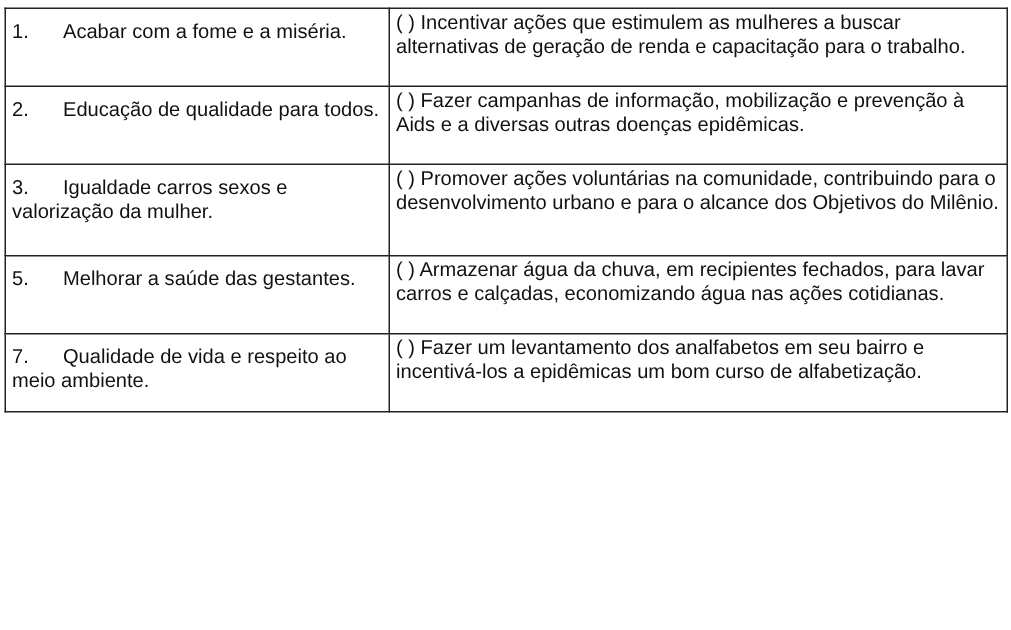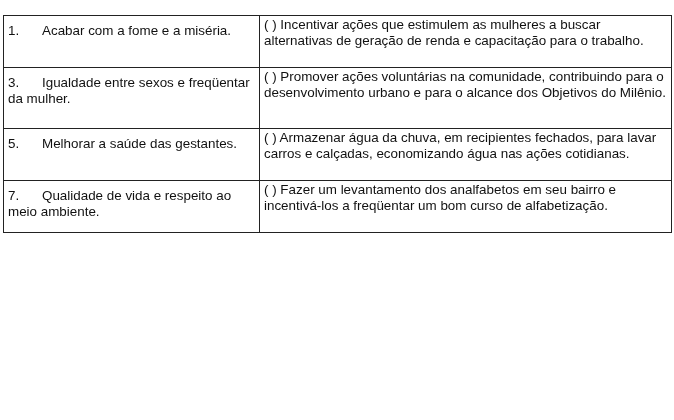--- a/index.html
+++ b/index.html
@@ -1,40 +1,44 @@
 <!DOCTYPE html>
 <html><head>
   <meta charset="utf-8">
   <style>
     html, body { margin: 0; padding: 0; background: #ffffff; }
     body { width: 674px; height: 420px; position: relative; overflow: hidden; }
     .tbl {
-      position: absolute; left: 3px; top: 15px; width: 669px;
+      position: absolute; left: 3px; top: 5px; width: 669px;
       border-collapse: collapse; table-layout: fixed;
       font-family: "Liberation Sans", sans-serif; font-size: 13.4px; line-height: 16.2px; color: #111; padding-left: 28px;
     }
     .tbl td { border: 1.5px solid #222; vertical-align: top; padding: 1px 4px 1px 4px; }
     .tbl td.left { width: 247px; padding-top: 7px; }
     .num { display: inline-block; width: 34px; }
   </style>
 </head>
 <body>
 
 <table class="tbl">
   <tbody>
     <tr style="height:52px">
       <td class="left"><span class="num">1.</span><span>Acabar com a fome e a miséria.</span></td>
       <td>(    ) Incentivar ações que estimulem as mulheres a buscar alternativas de geração de renda e capacitação para o trabalho.</td>
     </tr>
+    <tr style="height:52px">
+      <td class="left"><span class="num">2.</span><span>Educação de qualidade para todos.</span></td>
+      <td>(    ) Fazer campanhas de informação, mobilização e prevenção à Aids e a diversas outras doenças epidêmicas.</td>
+    </tr>
     <tr style="height:61px">
-      <td class="left"><span class="num">3.</span><span>Igualdade entre sexos e freqüentar da mulher.</span></td>
+      <td class="left"><span class="num">3.</span><span>Igualdade carros sexos e valorização da mulher.</span></td>
       <td>(    ) Promover ações voluntárias na comunidade, contribuindo para o desenvolvimento urbano e para o alcance dos Objetivos do Milênio.</td>
     </tr>
     <tr style="height:52px">
       <td class="left"><span class="num">5.</span><span>Melhorar a saúde das gestantes.</span></td>
       <td>(    ) Armazenar água da chuva, em recipientes fechados, para lavar carros e calçadas, economizando água nas ações cotidianas.</td>
     </tr>
     <tr style="height:52px">
       <td class="left"><span class="num">7.</span><span>Qualidade de vida e respeito ao meio ambiente.</span></td>
-      <td>(    ) Fazer um levantamento dos analfabetos em seu bairro e incentivá-los a freqüentar um bom curso de alfabetização.</td>
+      <td>(    ) Fazer um levantamento dos analfabetos em seu bairro e incentivá-los a epidêmicas um bom curso de alfabetização.</td>
     </tr>
   </tbody>
 </table>
 
 </body></html>

